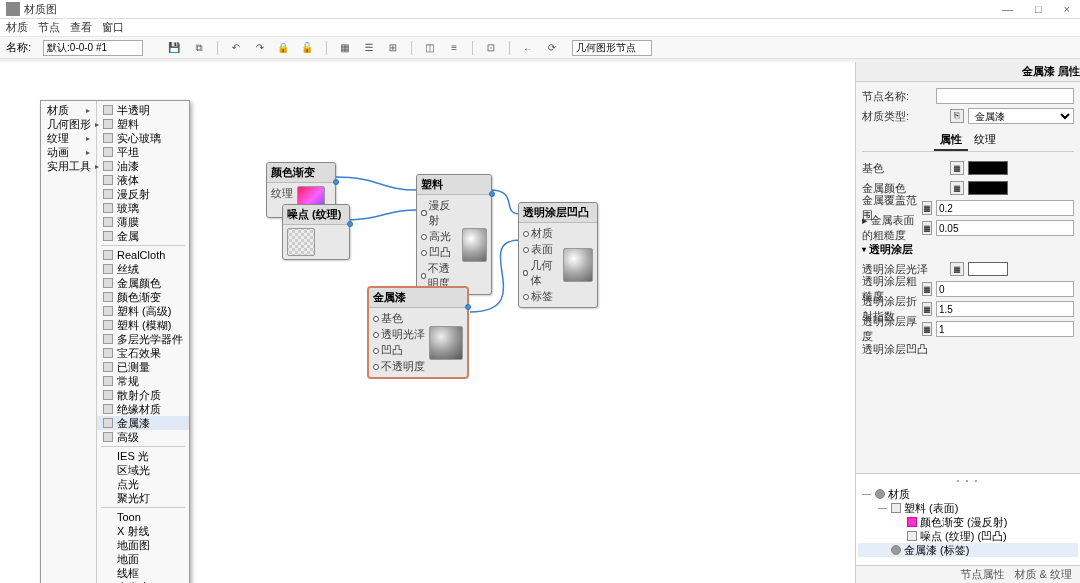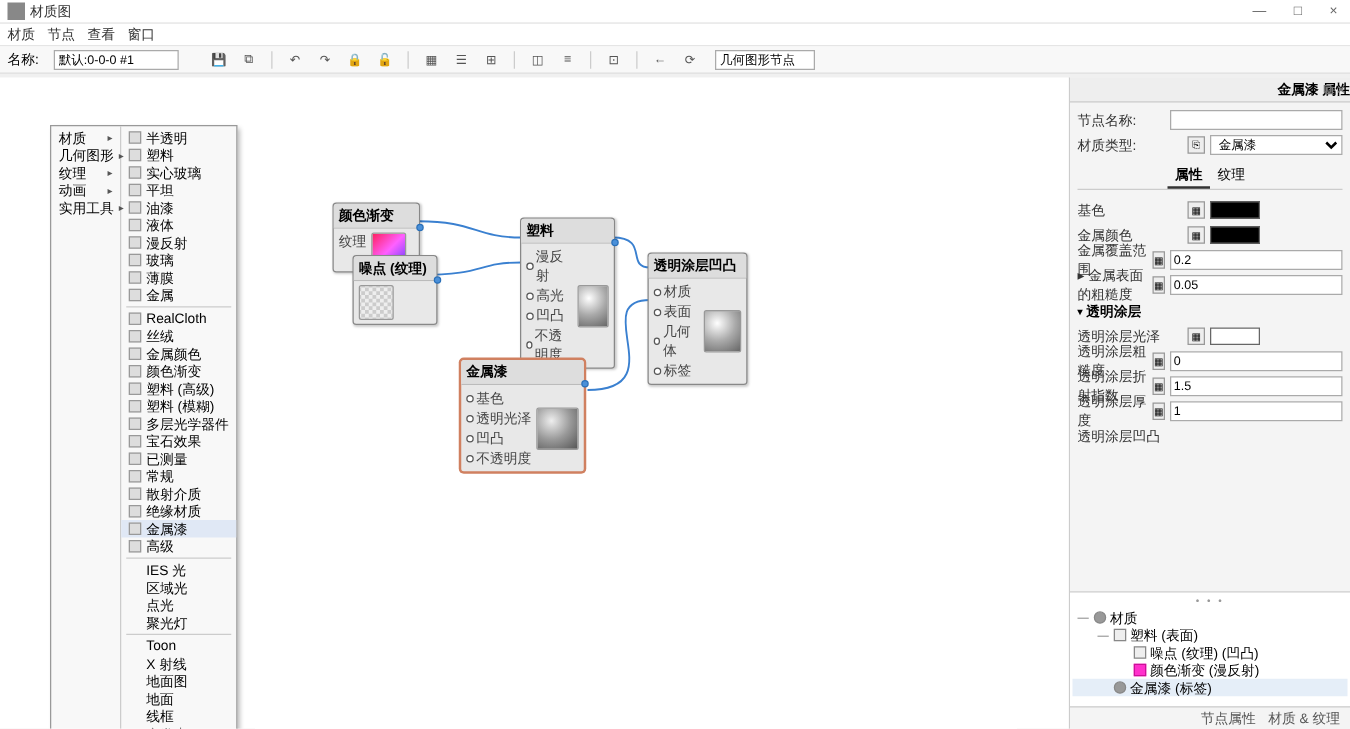--- a/index.html
+++ b/index.html
@@ -491,27 +491,27 @@
             <span class="ticon circle"></span>
             <span>材质</span>
           </div>
           <div class="tree-item indent1">
             <span class="exp">—</span>
             <span class="ticon "></span>
             <span>塑料 (表面)</span>
           </div>
           <div class="tree-item indent2">
             <span class="exp"></span>
+            <span class="ticon magenta"></span>
+            <span>颜色渐变 (漫反射)</span>
+          </div>
+          <div class="tree-item indent2">
+            <span class="exp"></span>
             <span class="ticon "></span>
             <span>噪点 (纹理) (凹凸)</span>
-          </div>
-          <div class="tree-item indent2">
-            <span class="exp"></span>
-            <span class="ticon magenta"></span>
-            <span>颜色渐变 (漫反射)</span>
           </div>
           <div class="tree-item indent1 selected">
             <span class="exp"></span>
             <span class="ticon circle"></span>
             <span>金属漆 (标签)</span>
           </div>
         </div>
     </div>
     <div class="bottom-tabs">
       <span>节点属性</span>

